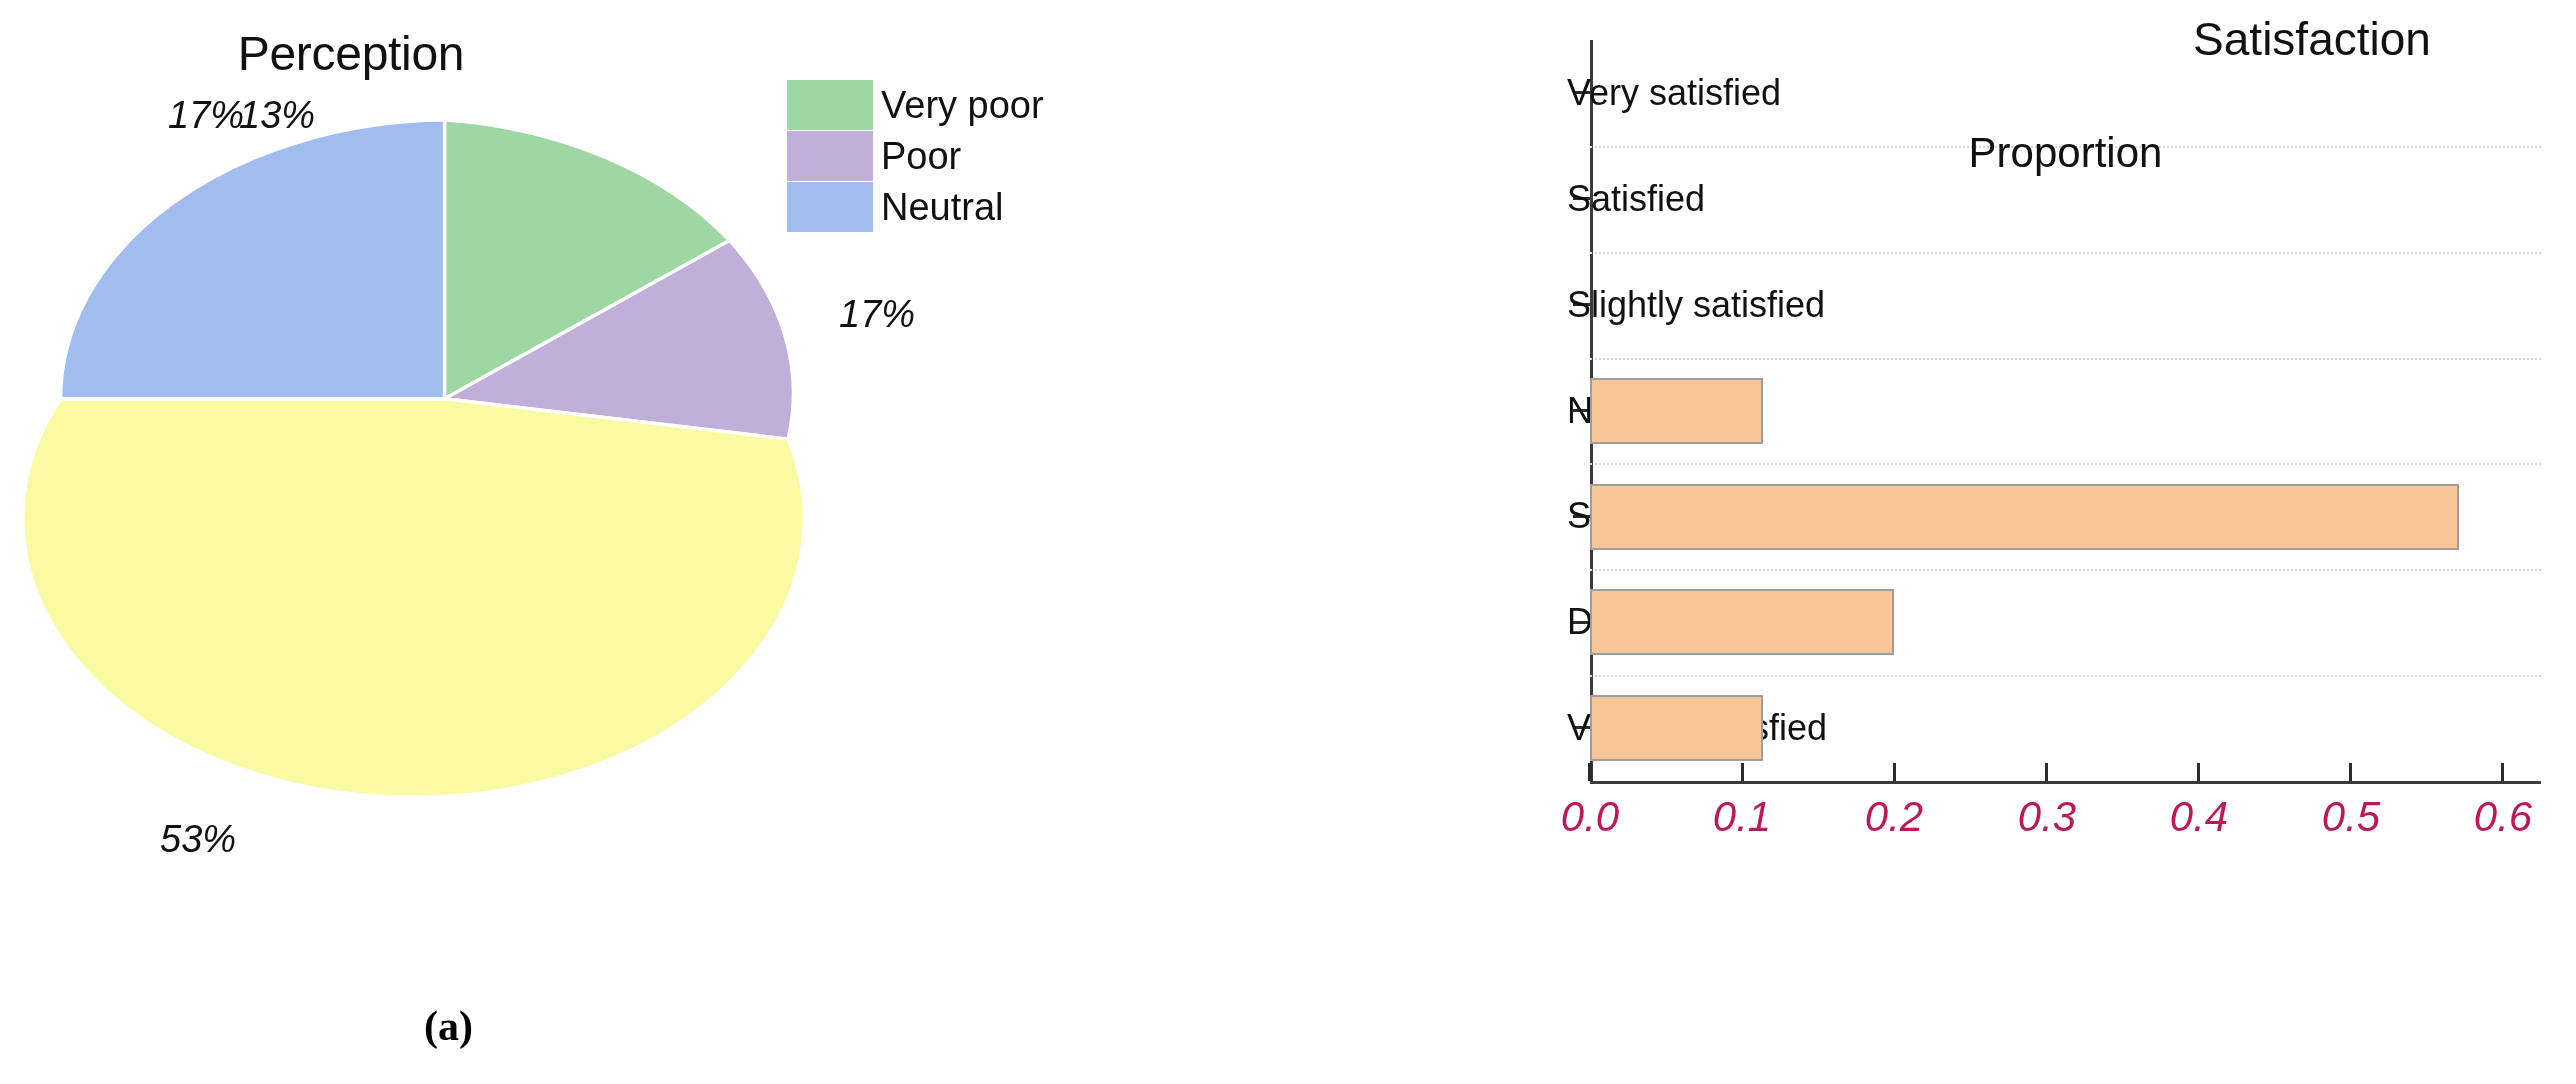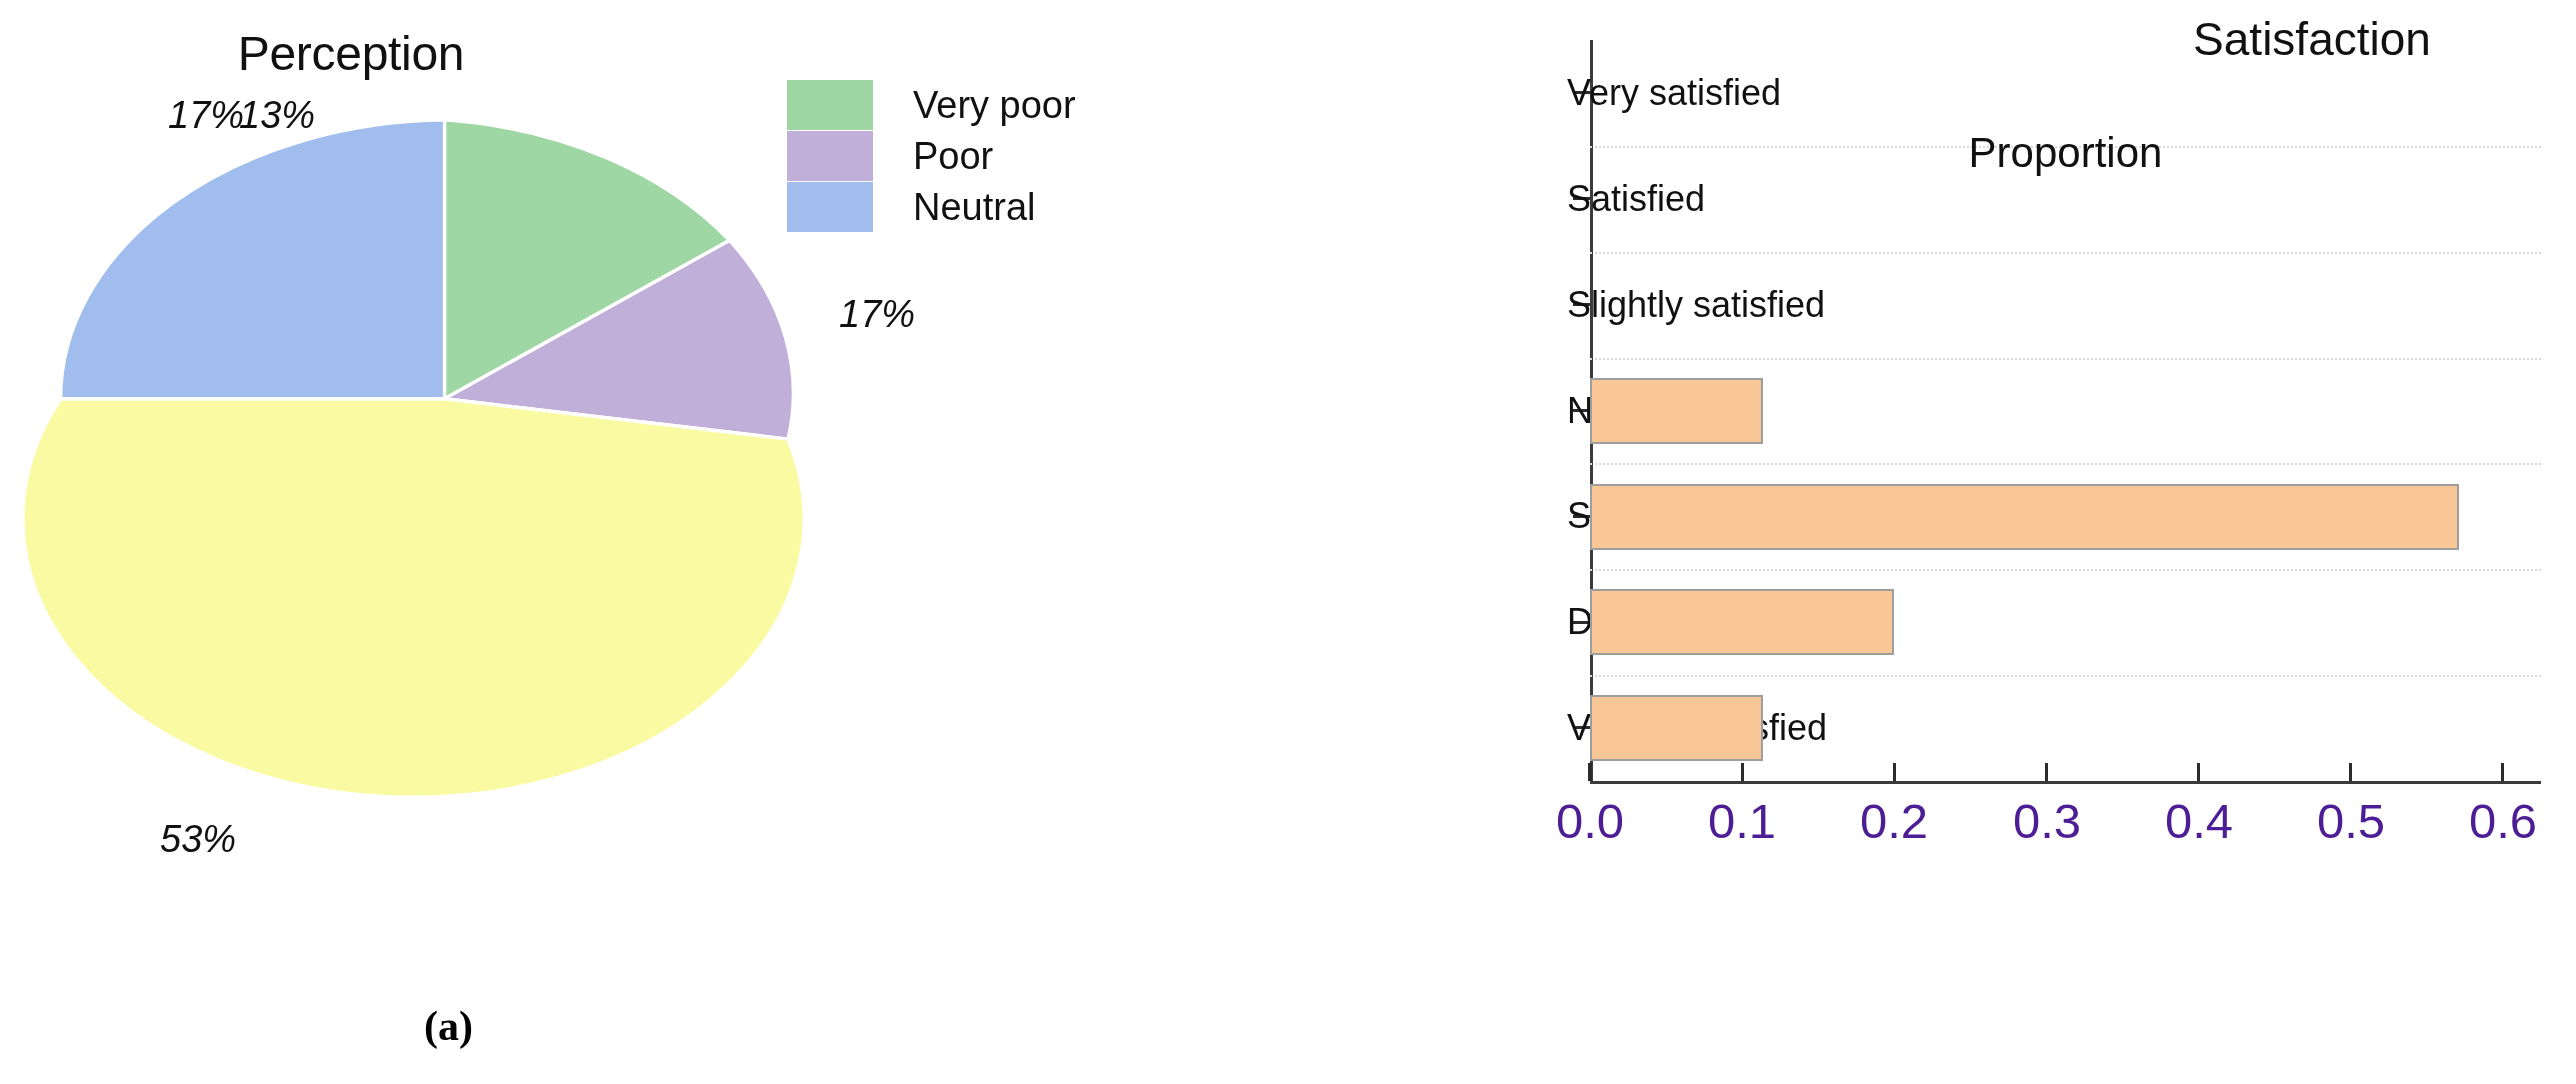--- a/index.html
+++ b/index.html
@@ -21,40 +21,40 @@
   .pct{position:absolute;font-size:38px;color:#111;white-space:nowrap;}
   #pct-very-poor{left:239px;top:94px;}
   #pct-poor{left:839px;top:293px;}
   #pct-slightly-poor{left:160px;top:818px;}
   #pct-neutral{left:168px;top:94px;}
 
   
   .legend{position:absolute;left:787px;top:79px;}
   .legend-row{display:flex;align-items:center;height:51px;}
   .legend-swatch{width:86px;height:50px;flex:0 0 auto;}
-  .legend-label{margin-left:40px;font-size:38px;color:#111;white-space:nowrap;line-height:1;}
+  .legend-label{margin-left:8px;font-size:38px;color:#111;white-space:nowrap;line-height:1;}
 
   
   .bar-title{
     position:absolute;left:721px;top:12px;width:606px;text-align:center;
     font-size:46px;color:#111;
   }
   .plot{position:absolute;left:302px;top:40px;width:951px;height:741px;padding-left:40px;}
   .axis-y{position:absolute;left:0;top:0;width:2.7px;height:741px;background:#3b3b3b;}
   .axis-x{position:absolute;left:0;top:741px;width:951px;height:3.4px;background:#3b3b3b;}
 
   .ytick{position:absolute;left:-17.5px;width:17.5px;height:3.4px;background:#2b2b2b;}
   .ylabel-holder{position:absolute;left:-23px;text-align:right;font-size:36px;color:#111;white-space:nowrap;transform:translateY(-50%);}
 
   .gridline{position:absolute;left:0;width:951px;height:0;border-top:2px dotted #d8d8d8;}
 
   .bar{position:absolute;background:#f9c795;border:2px solid #9e9e9e;box-sizing:border-box;}
 
   .xtick{position:absolute;top:-17.5px;width:3.4px;height:17.5px;background:#2b2b2b;}
-  .xtick-label{position:absolute;top:12px;font-size:49px;color:#4c1d95;transform:translateX(-50%);white-space:nowrap;}
+  .xtick-label{position:absolute;top:12px;font-size:42px;color:#be185d;transform:translateX(-50%);white-space:nowrap;font-style:italic;}
   .xaxis-title{position:absolute;left:0;top:89px;width:951px;text-align:center;font-size:42px;color:#111;}
 
   
   .caption{
     position:absolute;top:1002px;font-family:"Liberation Serif",serif;
     font-weight:bold;font-size:42px;color:#000;text-align:center;width:135px;
   }
   #caption-a{left:381px;}
 </style>
 </head>

